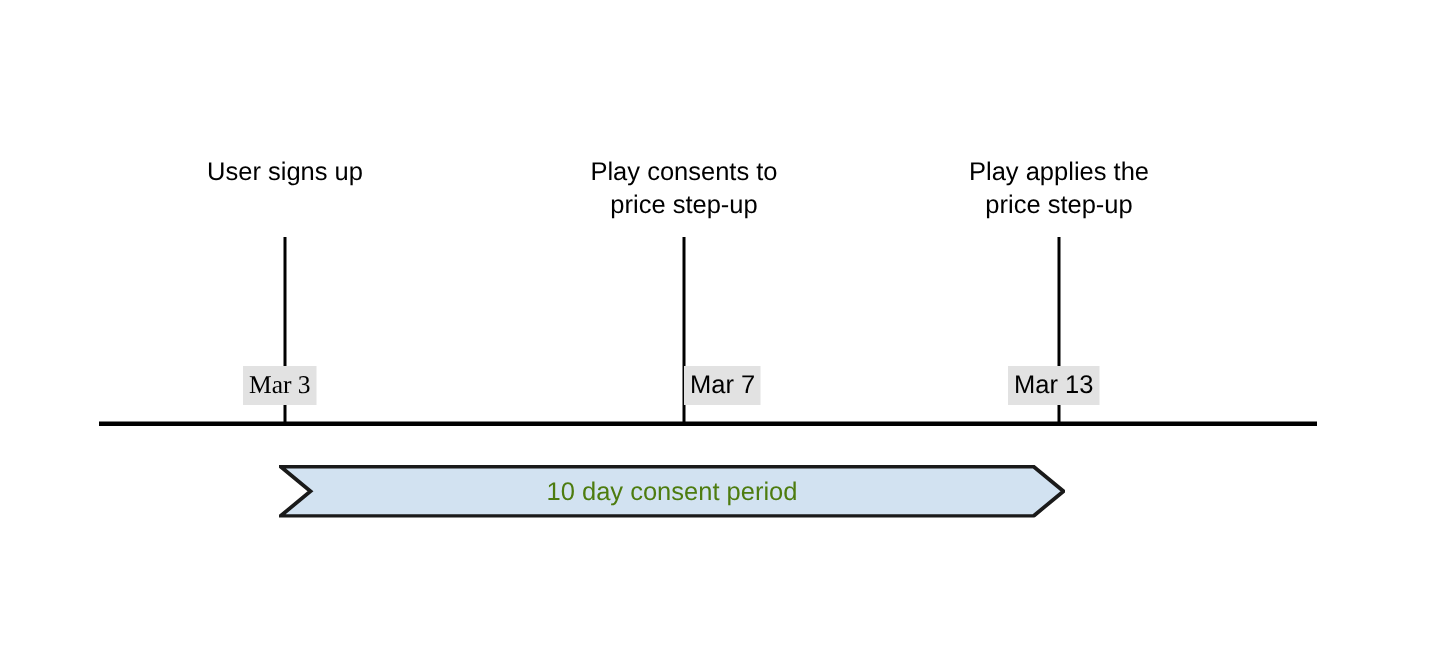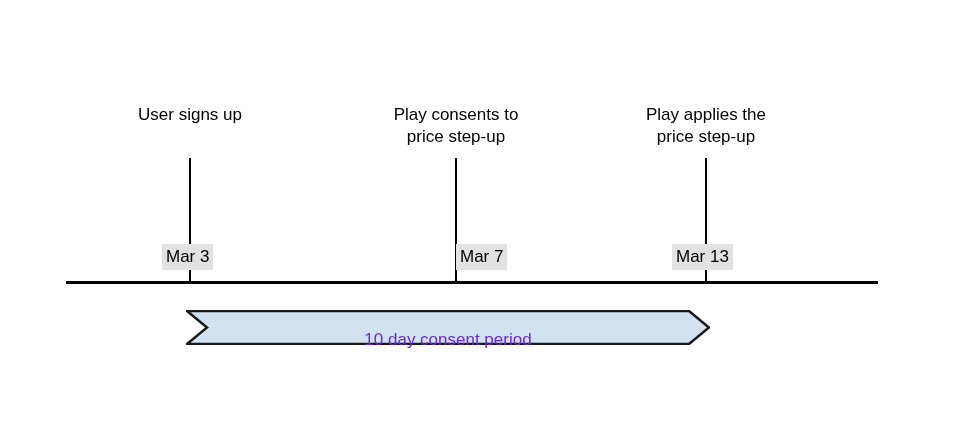--- a/index.html
+++ b/index.html
@@ -79,42 +79,42 @@
     height: 35px;
   }
   .period-banner svg {
     display: block;
     width: 524px;
     height: 35px;
   }
   .period-banner-label {
     position: absolute;
     left: 0;
-    top: 12px;
+    top: 0;
     width: 524px;
     height: 35px;
     display: flex;
     align-items: center;
     justify-content: center;
     font-size: 17px;
-    color: #6d28d9;
+    color: #4d7c0f;
   }
 </style>
 </head>
 <body>
 
 <div id="diagram-root">
 
   <div class="axis-line"></div>
 
   <div class="event-marker" style="left:190px;">
     <div class="tick-line"></div>
     <div class="event-label">User signs up</div>
   </div>
-  <div class="date-chip" style="left:162px;">Mar 3</div>
+  <div class="date-chip" style="left:162px;font-family:Liberation Serif, serif;">Mar 3</div>
 
   <div class="event-marker" style="left:456px;">
     <div class="tick-line"></div>
     <div class="event-label">Play consents to
 price step-up</div>
   </div>
   <div class="date-chip" style="left:428px;margin-left:28px;">Mar 7</div>
 
   <div class="event-marker" style="left:706px;">
     <div class="tick-line"></div>

